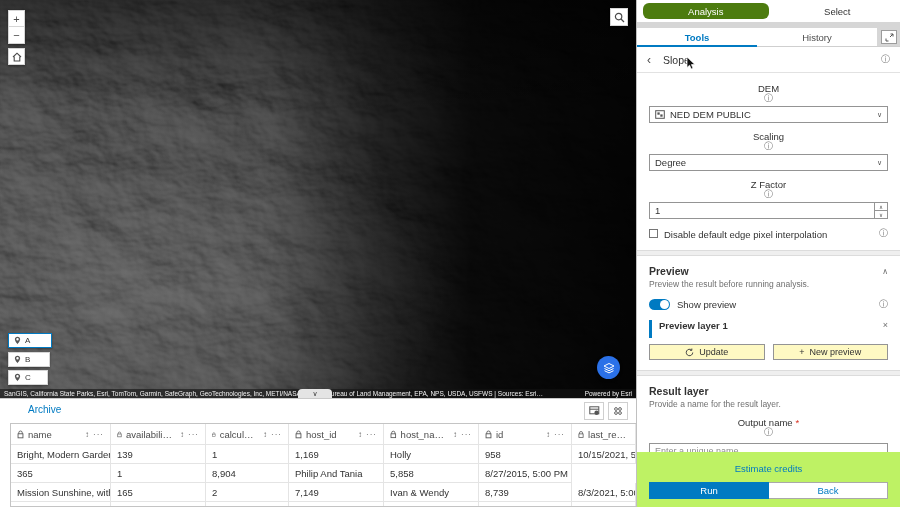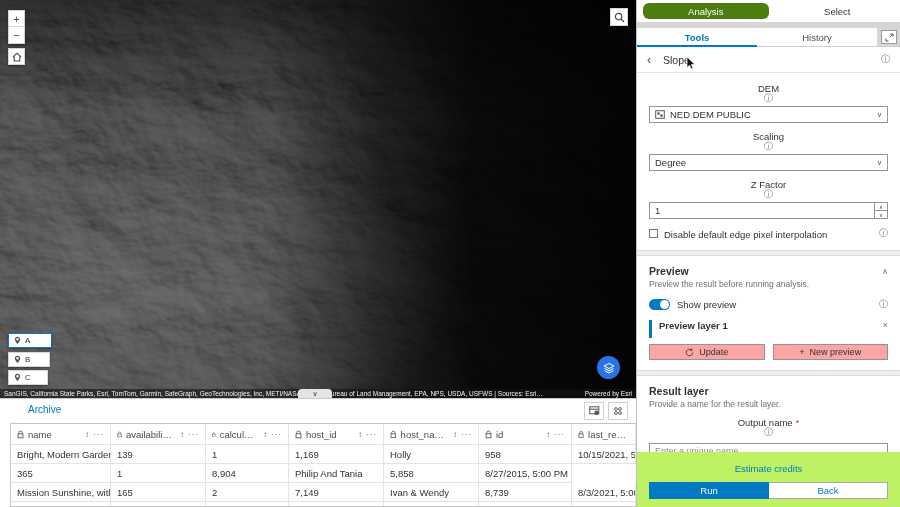--- a/index.html
+++ b/index.html
@@ -90,21 +90,21 @@
   .chev-ctl { font-size:8px; color:#6e6e6e; cursor:pointer; }
   .toggle-row { display:flex; align-items:center; margin-top:10px;justify-content:flex-end; }
   .toggle { width:21px; height:11px; border-radius:6px; background:#007ac2; position:relative; margin-right:7px; cursor:pointer; flex:none; }
   .toggle .knob { position:absolute; right:1px; top:1px; width:9px; height:9px; border-radius:50%; background:#fff; }
   .toggle-row .label { flex:1; }
   .layer-card { display:flex; margin-top:10px; height:18px; }
   .layer-bar { width:3px; height:18px; background:#007ac2; margin-right:7px; }
   .layer-name { font-size:9.5px; font-weight:bold; color:#323232; }
   .layer-close { margin-left:auto; font-size:9px; color:#6e6e6e; cursor:pointer; }
   .btn-row { display:flex; gap:8px; margin-top:6px; }
-  .sm-btn { flex:1; height:16px; border:1px solid #949494; background:#fca5a5; display:flex; align-items:center;
+  .sm-btn { flex:1; height:16px; border:1px solid #949494; background:#fef9c3; display:flex; align-items:center;
     justify-content:center; gap:5px; font-size:9px; color:#323232; cursor:pointer; }
   .text-input { width:100%; height:17px; border:1px solid #949494; font-size:9px; padding:0 5px; outline:none;
     font-family:"Liberation Sans","DejaVu Sans",sans-serif; color:#323232; }
   .text-input::placeholder { color:#8e8e8e; }
   .footer { position:absolute; left:0; right:0; bottom:0; background:#bef264; padding-top:7px; }
   .credits { text-align:center; font-size:9.5px; color:#007ac2; padding:4px 0 8px 0; cursor:pointer; }
   .run-row { display:flex; margin:0 12px 8px 12px; height:17px; }
   .run-btn { flex:1; background:#007ac2; color:#fff; font-size:9.5px; display:flex; align-items:center; justify-content:center;
     border:1px solid #007ac2; cursor:pointer; }
   .back-btn { flex:1; background:#fff; color:#007ac2; font-size:9.5px; display:flex; align-items:center; justify-content:center;

